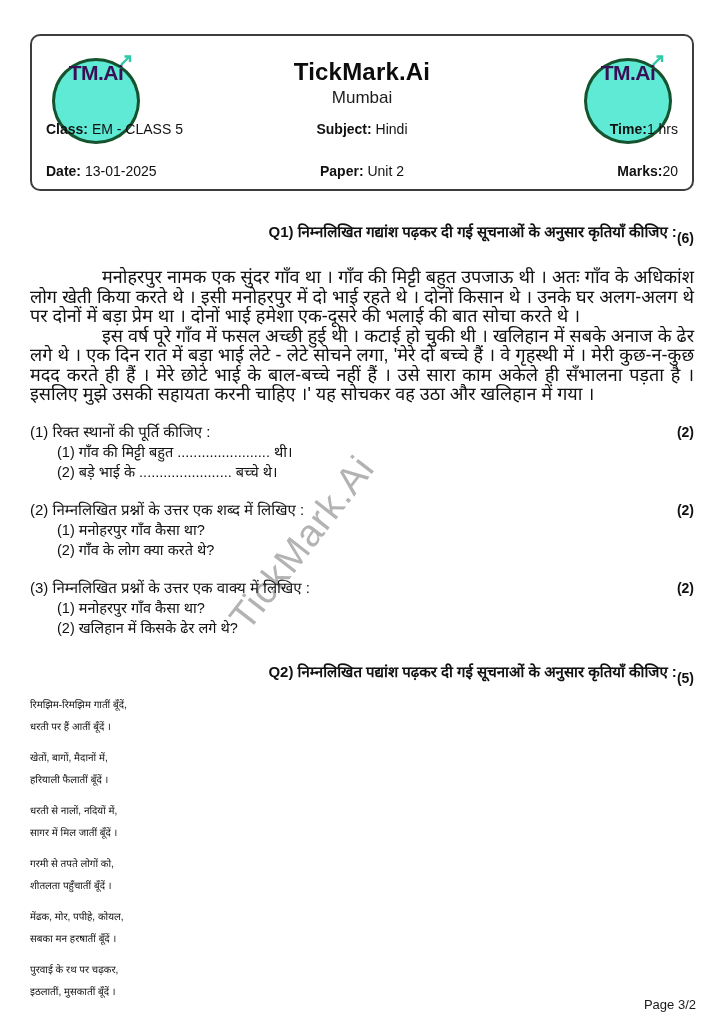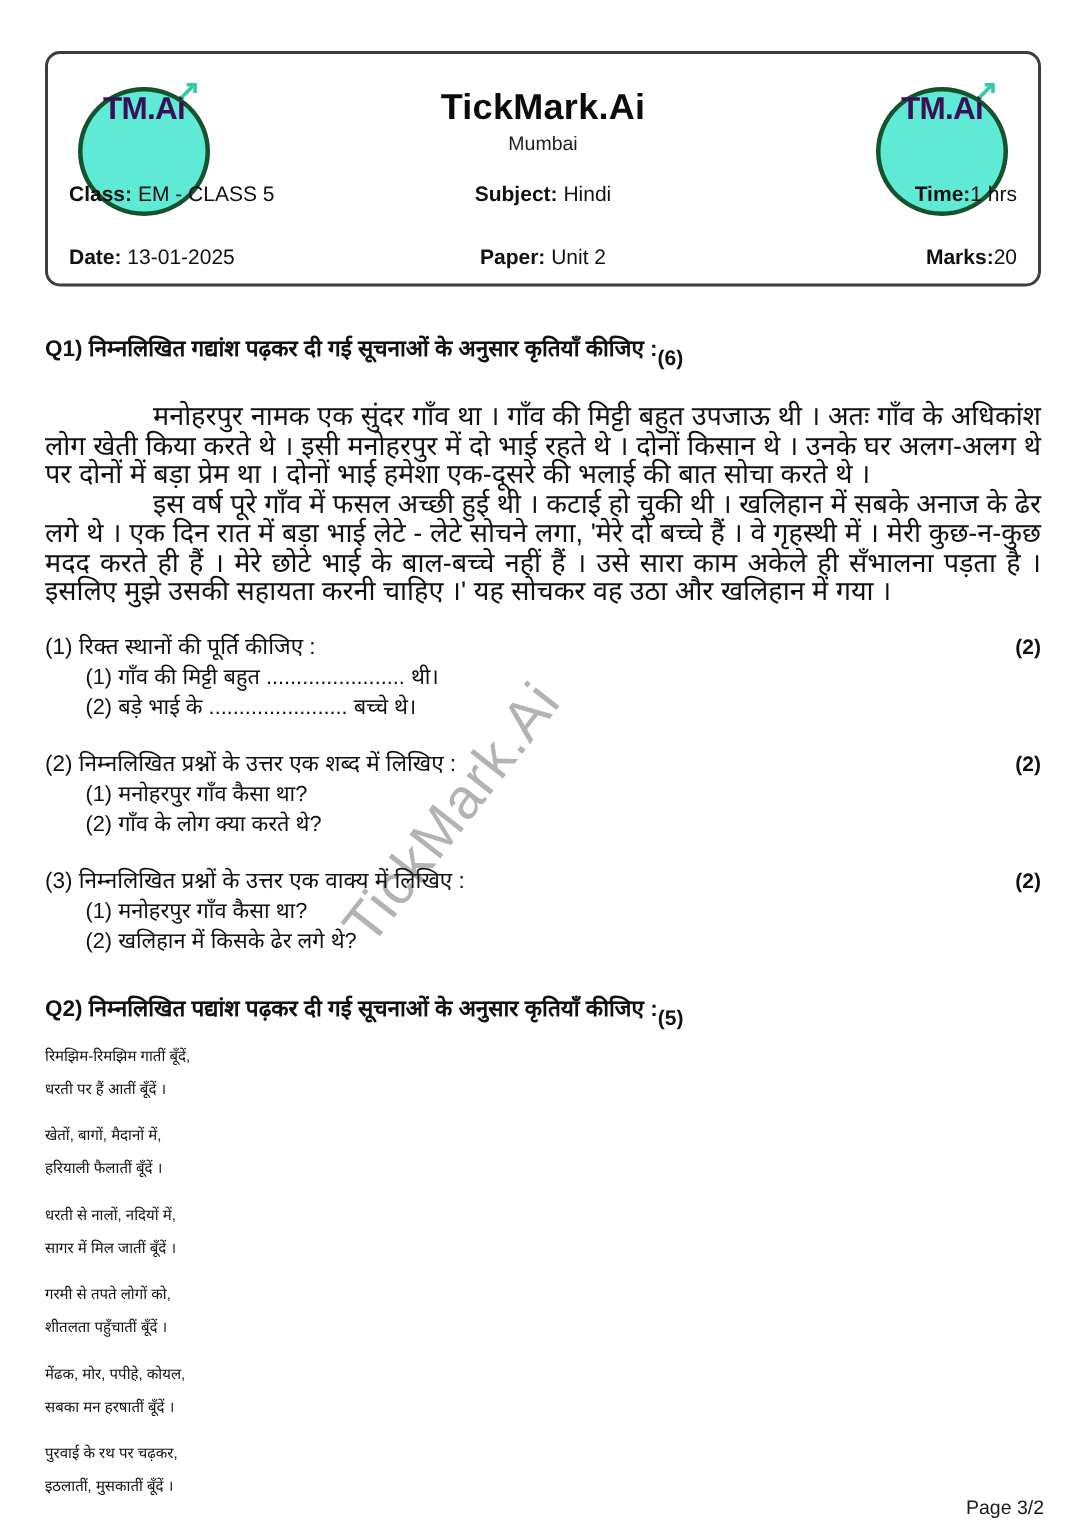--- a/index.html
+++ b/index.html
@@ -45,37 +45,37 @@
   .logo.right { right: 20px; }
   .logo-inner { position: relative; }
   .logo-text {
     font-weight: bold; font-size: 21px; letter-spacing: -0.5px;
     color: #3b0f56;
   }
   .logo-arrow { position: absolute; top: -7px; right: -9px; }
 
   .title-block { text-align: center; padding-top: 22px; }
   .org-title { font-size: 24px; font-weight: bold; letter-spacing: 0.2px; color: #0c0c0c; }
-  .org-subtitle { font-size: 13px; color: #1d1d1d; margin-top: 2px; }
+  .org-subtitle { font-size: 17px; color: #1d1d1d; margin-top: 2px; }
 
   .info-grid {
     position: absolute; left: 14px; right: 14px; bottom: 10px;
     display: grid;
     grid-template-columns: 1fr 1fr 1fr;
     row-gap: 26px;
     font-size: 14px;
   }
   .info-cell.c-left   { text-align: left; }
   .info-cell.c-center { text-align: center; }
   .info-cell.c-right  { text-align: right; }
   .lbl { font-weight: bold; }
 
   
   .q-heading-row {
-    display: flex; justify-content: flex-start; align-items: flex-start;
+    display: flex; justify-content: flex-end; align-items: flex-start;
     margin-top: 30px;
   }
   .q-heading { font-size: 15px; font-weight: bold; }
   .q-marks   { font-size: 14px; font-weight: bold; margin-top: 9px; white-space: nowrap; }
 
   .passage { margin-top: 22px; font-size: 18px; line-height: 19.5px; text-align: justify; }
   .passage p { text-indent: 72px; }
 
   .subq { margin-top: 16px; }
   .subq-head-row { display: flex; justify-content: space-between; align-items: baseline; }

